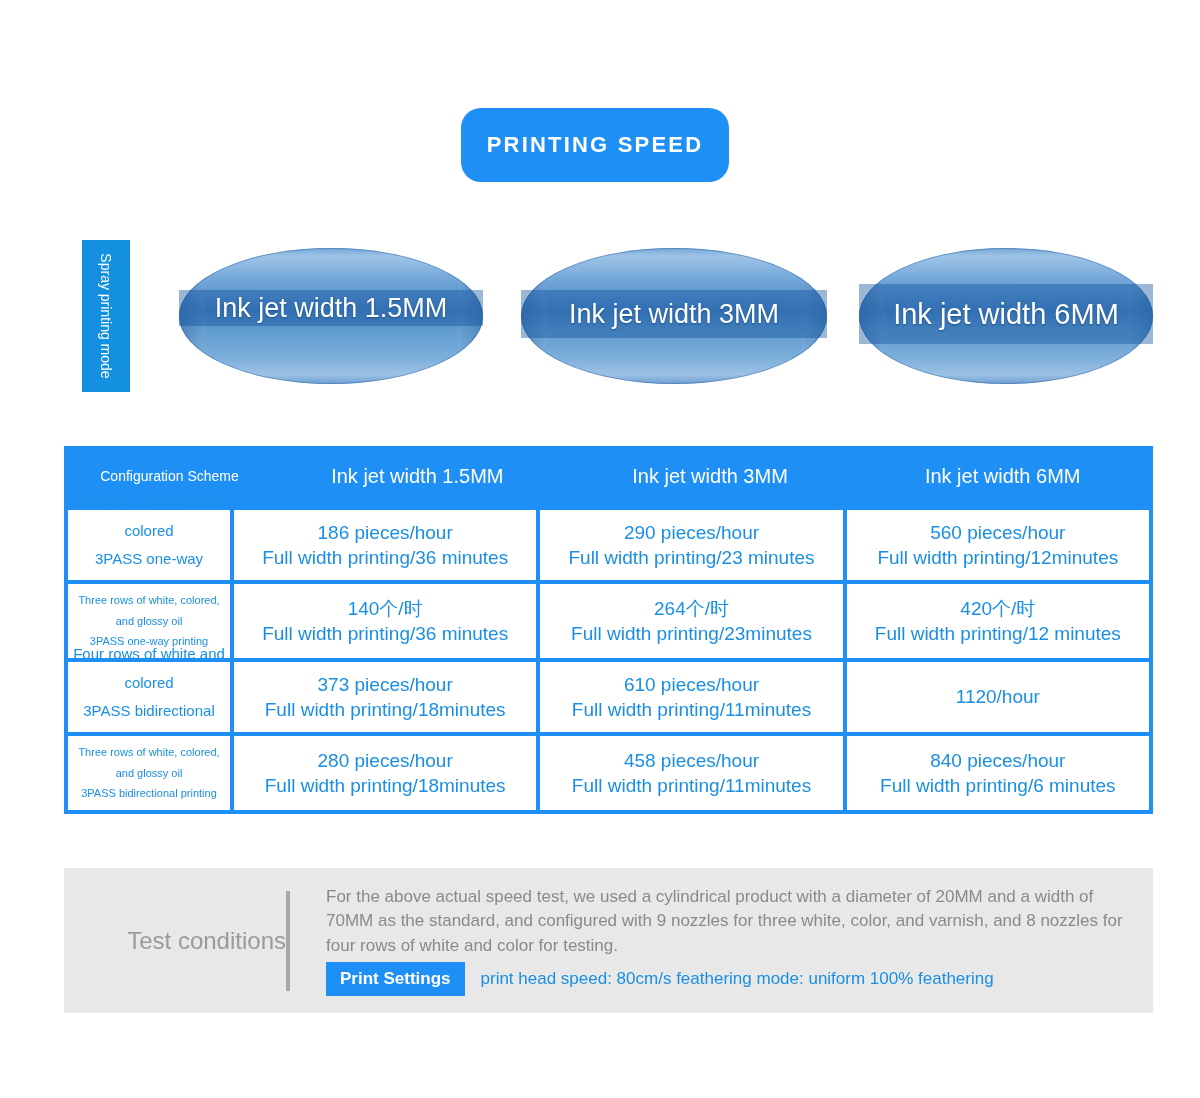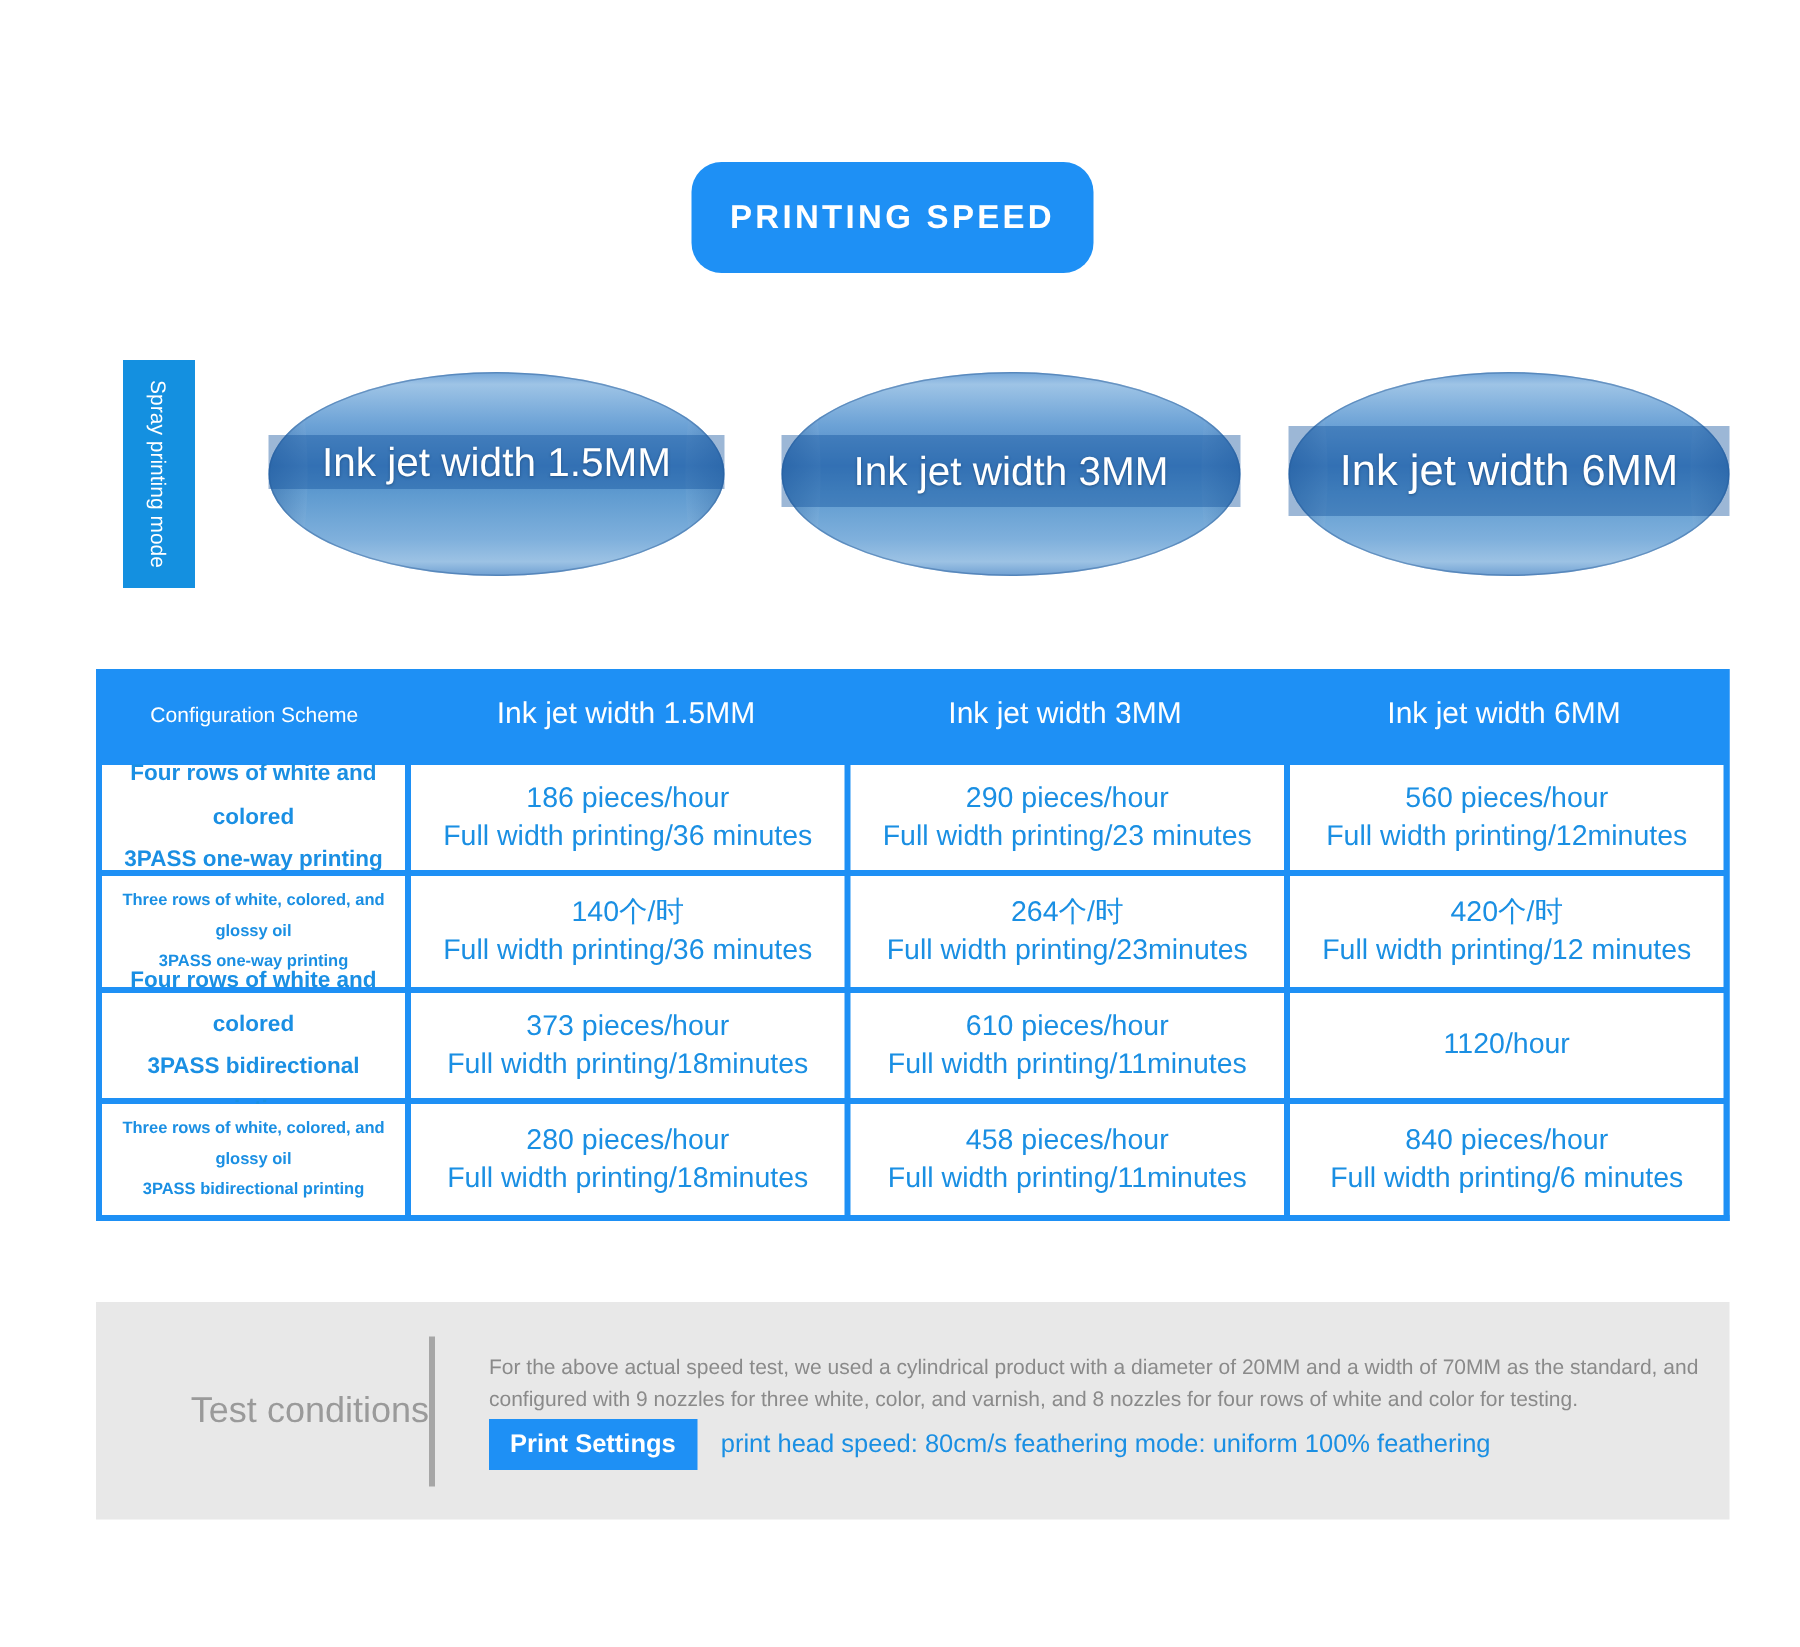--- a/index.html
+++ b/index.html
@@ -150,21 +150,21 @@
   .cell {
     background: #ffffff;
     display: flex;
     flex-direction: column;
     align-items: center;
     justify-content: center;
     color: #1a8fe3;
     text-align: center;
     padding: 6px 4px;
   }
-  .cell-first { width: 202px; line-height: 1.9; font-weight: bold; }
+  .cell-first { width: 162px; line-height: 1.9; }
   .cell-first.big   { font-size: 15px; }
   .cell-first.small { font-size: 11px; }
   .cell-val {
     flex: 1;
     line-height: 1.32;
     font-size: 19px;
   }
   .r0 .cell, .r2 .cell { height: 70px; }
   .r1 .cell, .r3 .cell { height: 74px; }
 
@@ -190,21 +190,21 @@
     height: 100px;
     background: #a6a6a6;
   }
   .footer-body {
     flex: 1;
     padding-left: 36px;
     padding-right: 10px;
   }
   .footer-body p {
     color: #8a8a8a;
-    font-size: 14px;
+    font-size: 17px;
     line-height: 1.45;
   }
   .footer-row {
     display: flex;
     align-items: center;
     margin-top: 4px;
     gap: 16px;
     text-align: center;
   }
   .print-badge {

